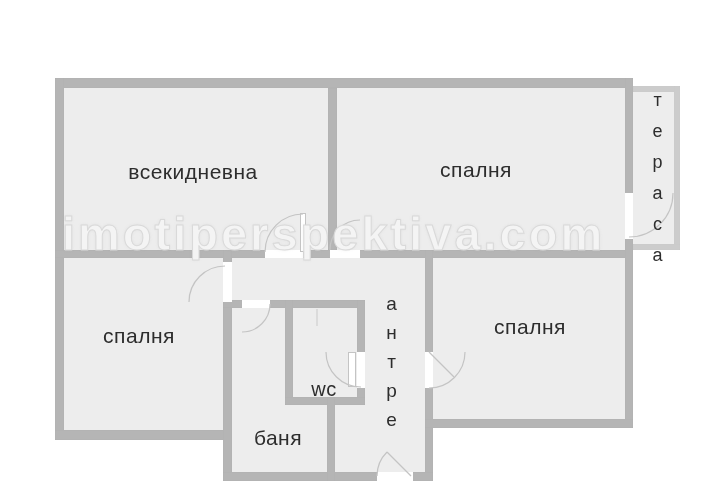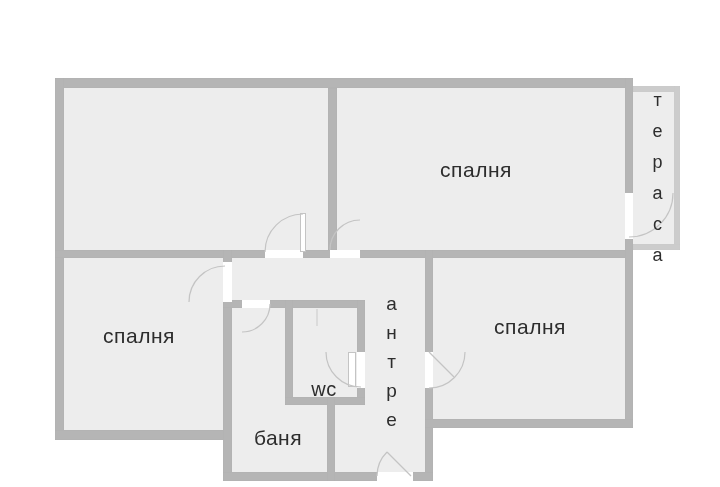--- a/index.html
+++ b/index.html
@@ -84,21 +84,23 @@
       <path d="M326,352 A35,35 0 0 0 361,387"></path>
       <path d="M429,388 A36,36 0 0 0 465,352"></path>
       <path d="M429,352 L454,377"></path>
       <path d="M629,237 A44,44 0 0 0 673,193"></path>
       <path d="M377,476 A34,34 0 0 1 387,452"></path>
       <path d="M411,476 L387,452"></path>
       <path d="M317,309 L317,326" stroke="#cfcfcf"></path>
     </g>
   </svg>
 
+  <div class="watermark">imotiperspektiva.com</div>
 
+  <div class="label" style="left:193px;top:172px;">всекидневна</div>
   <div class="label" style="left:476px;top:170px;">спалня</div>
   <div class="label" style="left:139px;top:336px;">спалня</div>
   <div class="label" style="left:530px;top:327px;">спалня</div>
   <div class="label small" style="left:324px;top:353px;">wc</div>
   <div class="label" style="left:278px;top:438px;">баня</div>
   <div class="vlabel hall" style="left:391px;top:293px;">антре</div>
   <div class="vlabel terrace" style="left:657px;top:90px;">тераса</div>
 
 </div>
 

